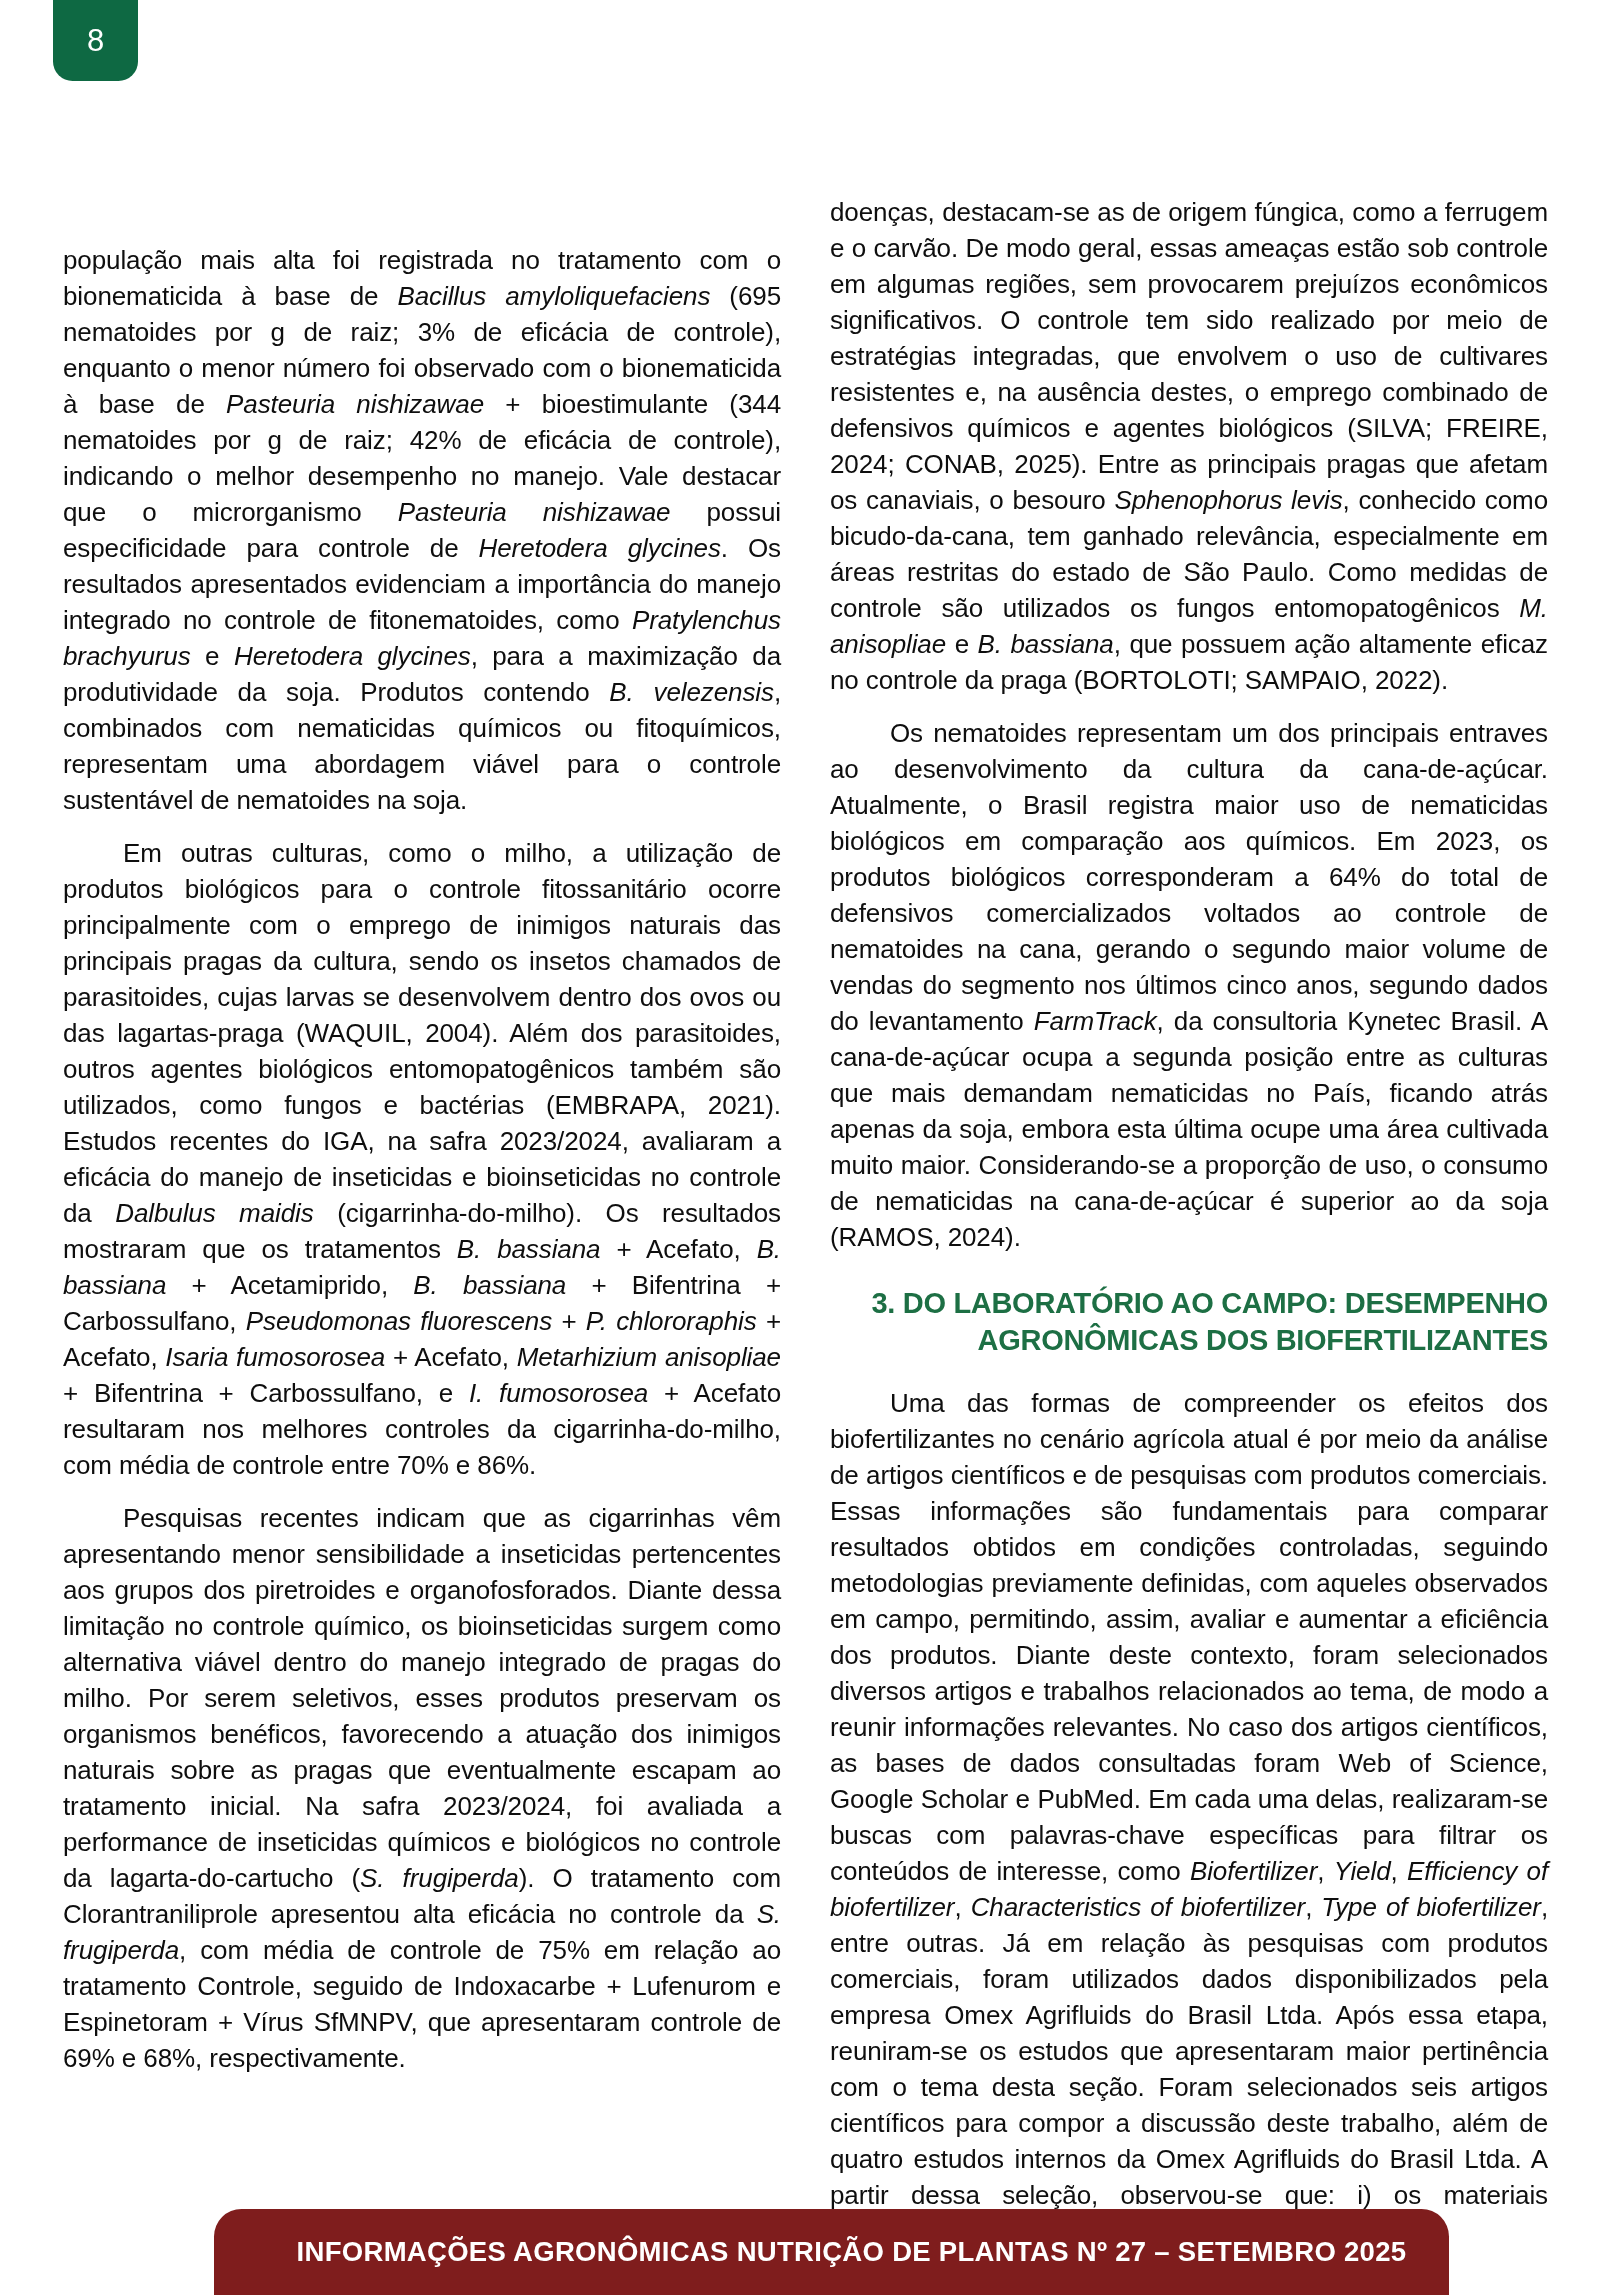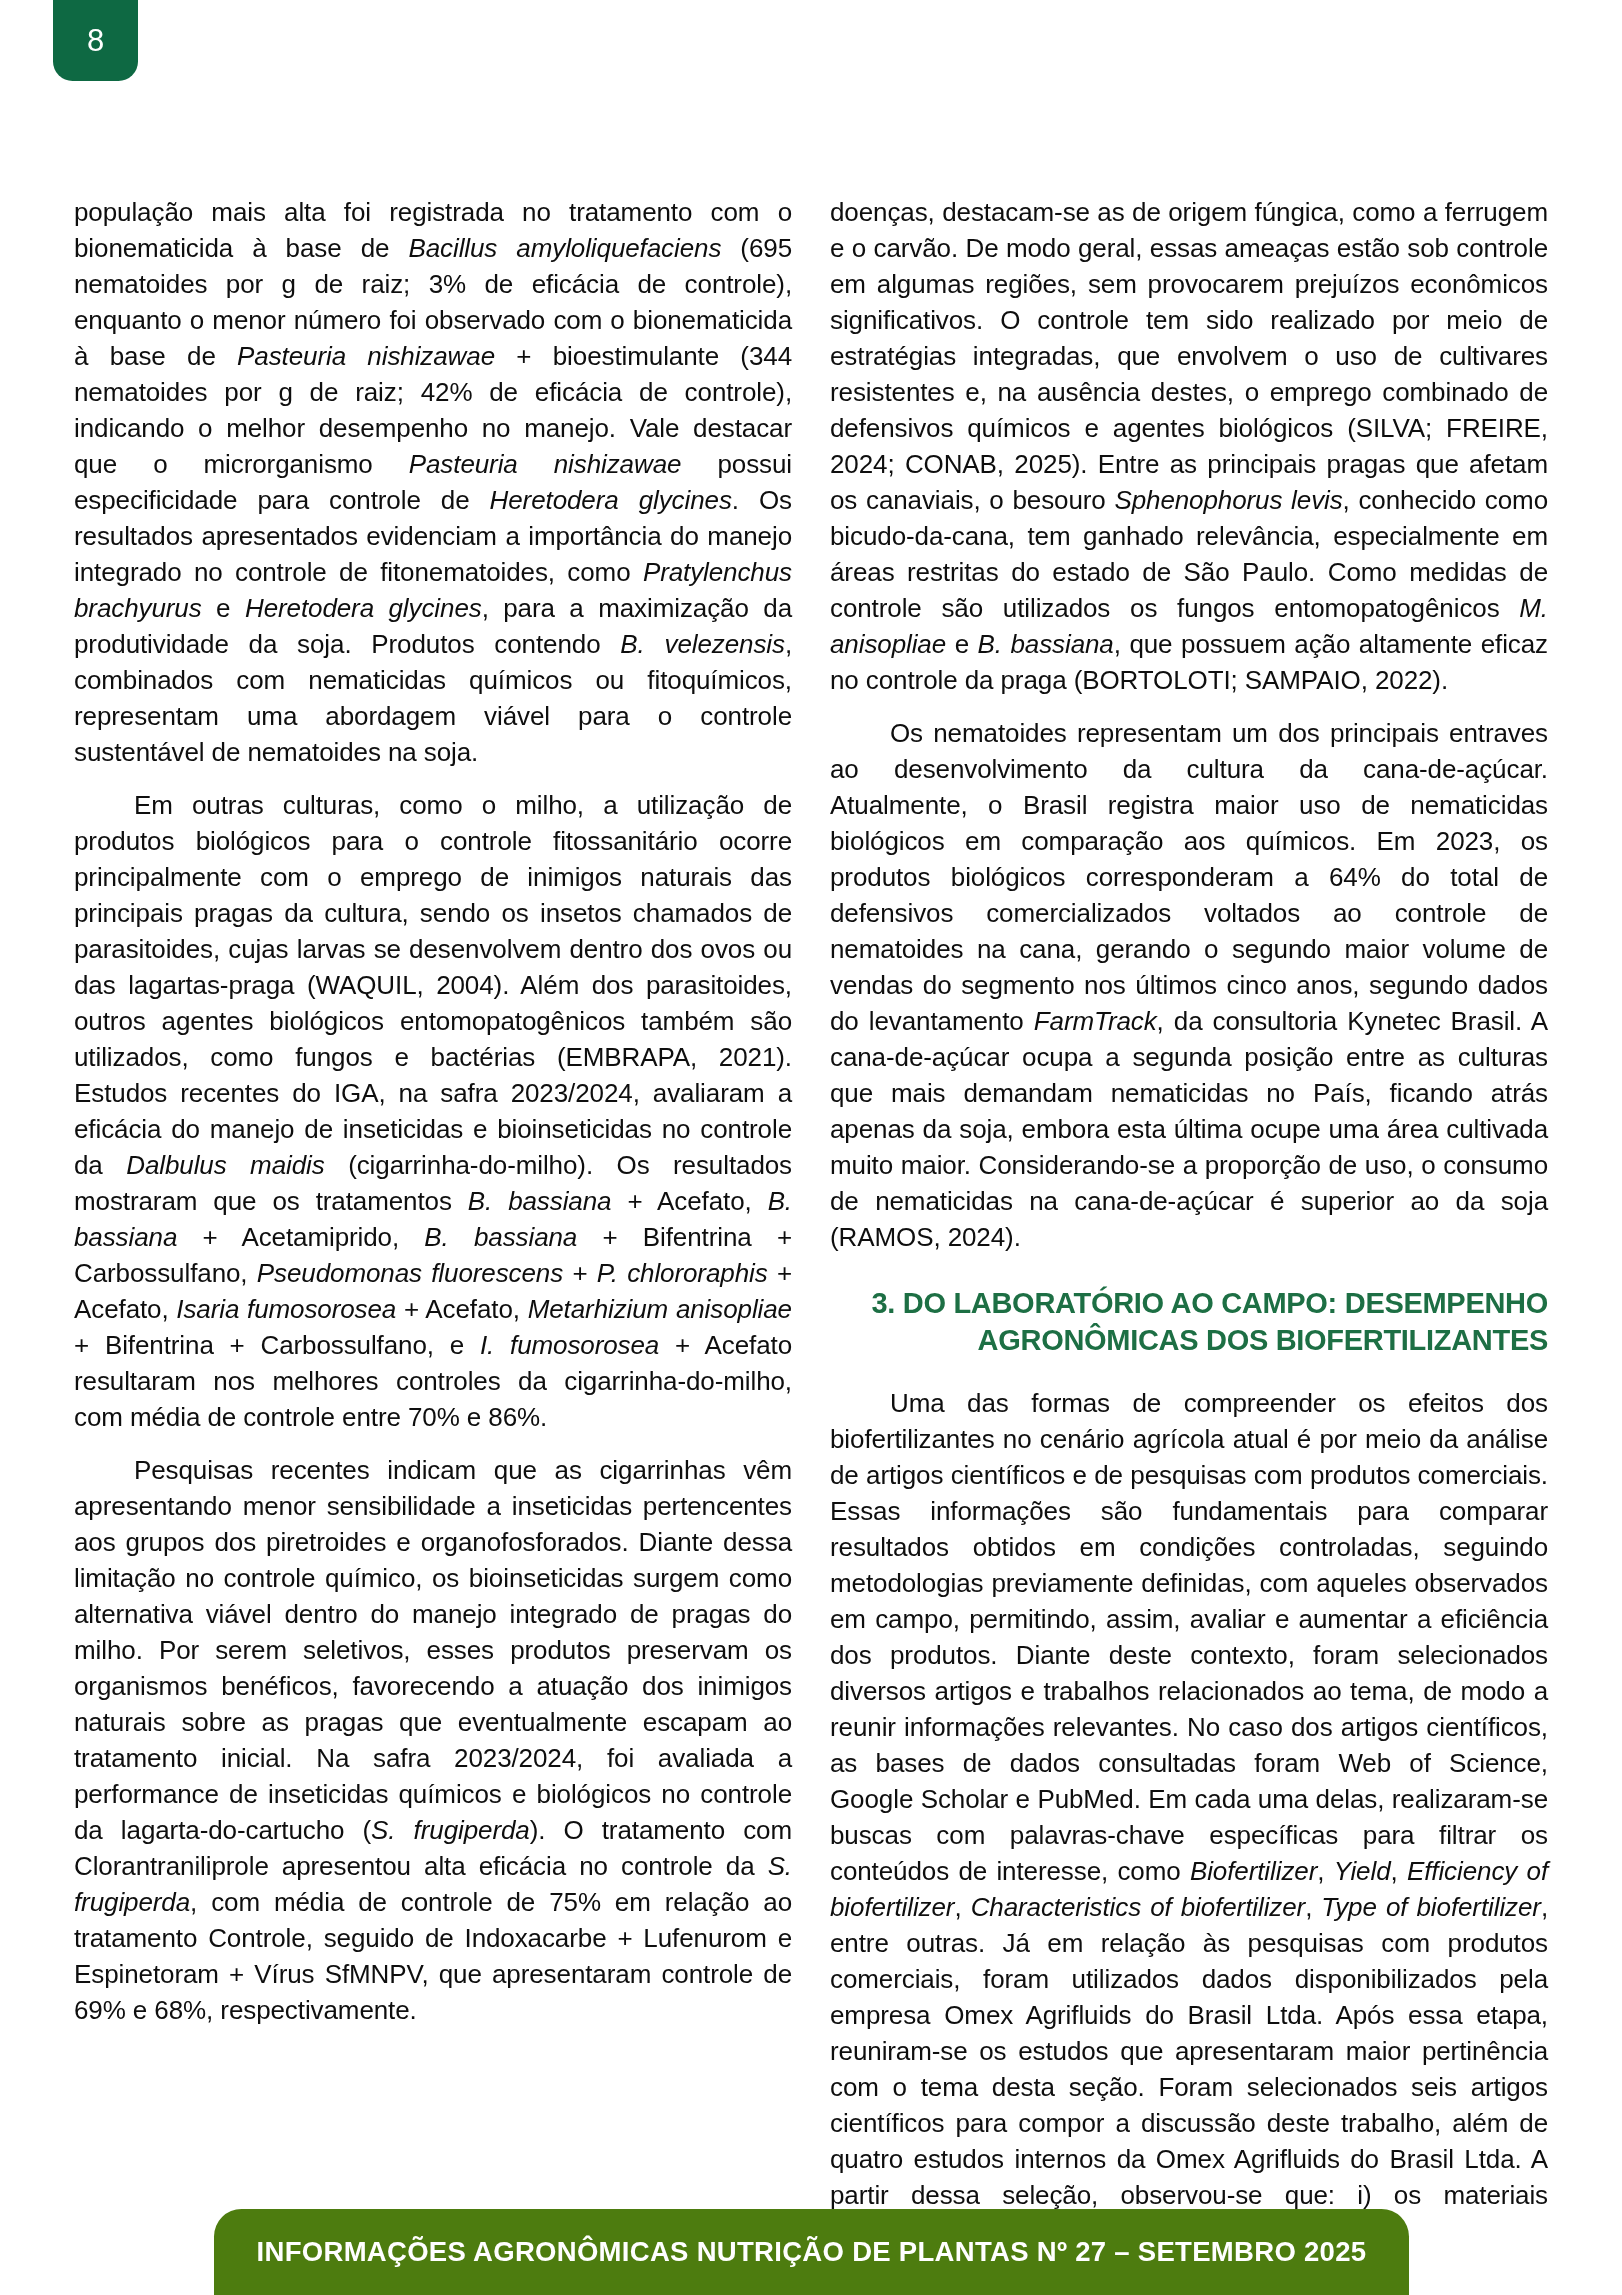--- a/index.html
+++ b/index.html
@@ -19,41 +19,41 @@
     border-radius:0 0 19.6px 19.6px;
     display:flex;align-items:center;justify-content:center;
     color:#ffffff;font-size:31px;font-weight:400;
   }
   .col{
     position:absolute;top:194px;width:718px;
     text-align:justify;
     font-size:26px;line-height:36px;
     letter-spacing:-0.1px;
   }
-  .col-left{left:74px;}
+  .col-left{left:63px;margin-top:48px;}
   .col-right{left:830px;}
   .para{margin:0;}
   .para + .para{margin-top:17px;}
   .section-heading + .para{margin-top:0;}
   .indent{text-indent:60px;}
   .section-heading{
     margin:30px 0 26px 0;
     color:#1d6f44;
     font-size:29px;line-height:37px;
     font-weight:bold;
     letter-spacing:-0.3px;
     padding-left:42px;text-indent:-42px;
     text-align:right;
   }
   .footer-bar{
     position:absolute;left:214px;top:2209px;
     width:1195px;height:86px;
-    background:#4d7c0f;
+    background:#7f1d1d;
     border-radius:27.5px 27.5px 0 0;
-    display:flex;align-items:center;justify-content:center;
+    display:flex;align-items:center;justify-content:center;padding-left:40px;
   }
   .footer-text{
     color:#ffffff;font-weight:bold;
     font-size:27.5px;letter-spacing:0.3px;
     white-space:nowrap;
   }
   i{font-style:italic;}
 </style>
 </head>
 <body>

